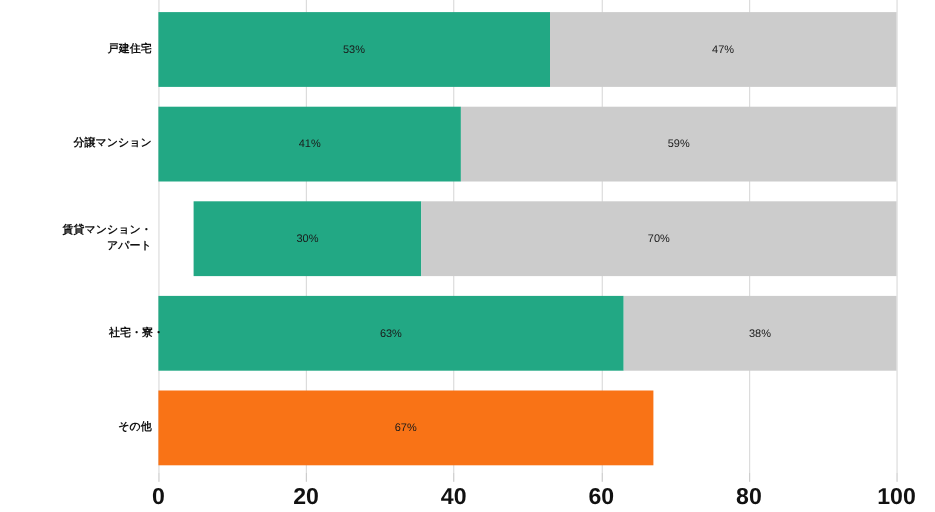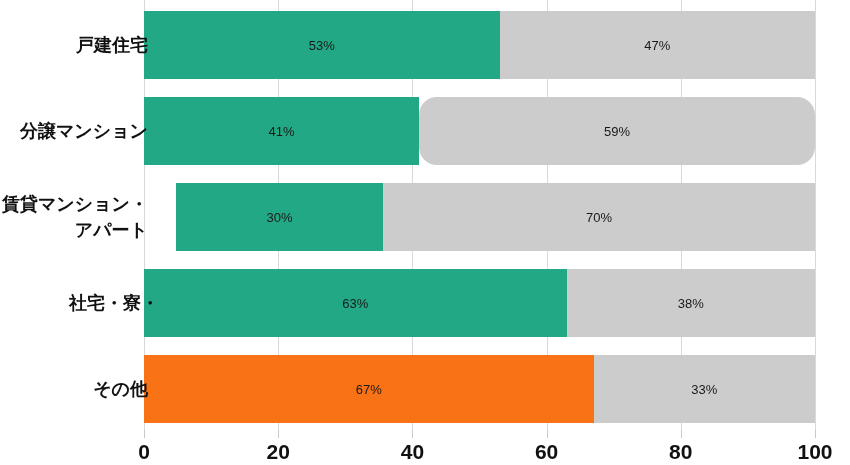--- a/index.html
+++ b/index.html
@@ -46,40 +46,40 @@
     width: 671px;
     height: 68px;
     display: flex;
     flex-direction: row;
   }
   .seg {
     height: 68px;
     display: flex;
     align-items: center;
     justify-content: center;
-    font-size: 13px;
+    font-size: 10px;
     color: #1a1a1a;
     box-sizing: border-box;
     white-space: nowrap;
   }
   .seg-primary { background: #22a884; }
   .seg-secondary { background: #cccccc; }
 
   
   .cat-label {
     position: absolute;
-    left: 16px;
+    left: 6px;
     width: 132px;
     height: 68px;
     display: flex;
     flex-direction: column;
     align-items: flex-end;
     justify-content: center;
     text-align: right;
-    font-size: 18px;
+    font-size: 10px;
     font-weight: bold;
     color: #111111;
     line-height: 1.45;
     white-space: nowrap;
   }
 
   
   .x-axis {
     position: absolute;
     left: 144px;
@@ -118,33 +118,32 @@
         <div class="gridline" style="left: 536.8px;"></div>
         <div class="gridline" style="left: 671px;"></div>
       </div>
     <div id="bars">
         <div class="bar-row" style="top: 11px;">
           <div class="seg seg-primary" style="width: 355.63px; background: rgb(34, 168, 132);">53%</div>
           <div class="seg seg-secondary" style="width: 315.37px; background: rgb(204, 204, 204); text-align: center;">47%</div>
         </div>
         <div class="bar-row" style="top: 97px;">
           <div class="seg seg-primary" style="width: 275.11px; background: rgb(34, 168, 132);">41%</div>
-          <div class="seg seg-secondary" style="width: 395.89px; background: rgb(204, 204, 204); border-radius: 18px;">59%</div>
+          <div class="seg seg-secondary" style="width: 395.89px; background: rgb(204, 204, 204);">59%</div>
         </div>
         <div class="bar-row" style="top: 183px;">
           <div class="seg seg-primary" style="width: 225px; background: rgb(34, 168, 132); margin-left: 32px;">30%</div>
           <div class="seg seg-secondary" style="width: 469.7px; background: rgb(204, 204, 204); text-align: center;">70%</div>
         </div>
         <div class="bar-row" style="top: 269px;">
           <div class="seg seg-primary" style="width: 422.73px; background: rgb(34, 168, 132); text-align: center;">63%</div>
           <div class="seg seg-secondary" style="width: 248.27px; background: rgb(204, 204, 204);">38%</div>
         </div>
         <div class="bar-row" style="top: 355px;">
           <div class="seg seg-primary" style="width: 449.57px; background: #f97316;">67%</div>
-          <div class="seg seg-secondary" style="width: 221.43px; background: rgb(204, 204, 204);">33%</div>
         </div>
       </div>
   </div>
 
   <div id="category-labels">
       <div class="cat-label" style="top: 11px;">
         <div>戸建住宅</div>
       </div>
       <div class="cat-label" style="top: 97px;">
         <div>分譲マンション</div>

